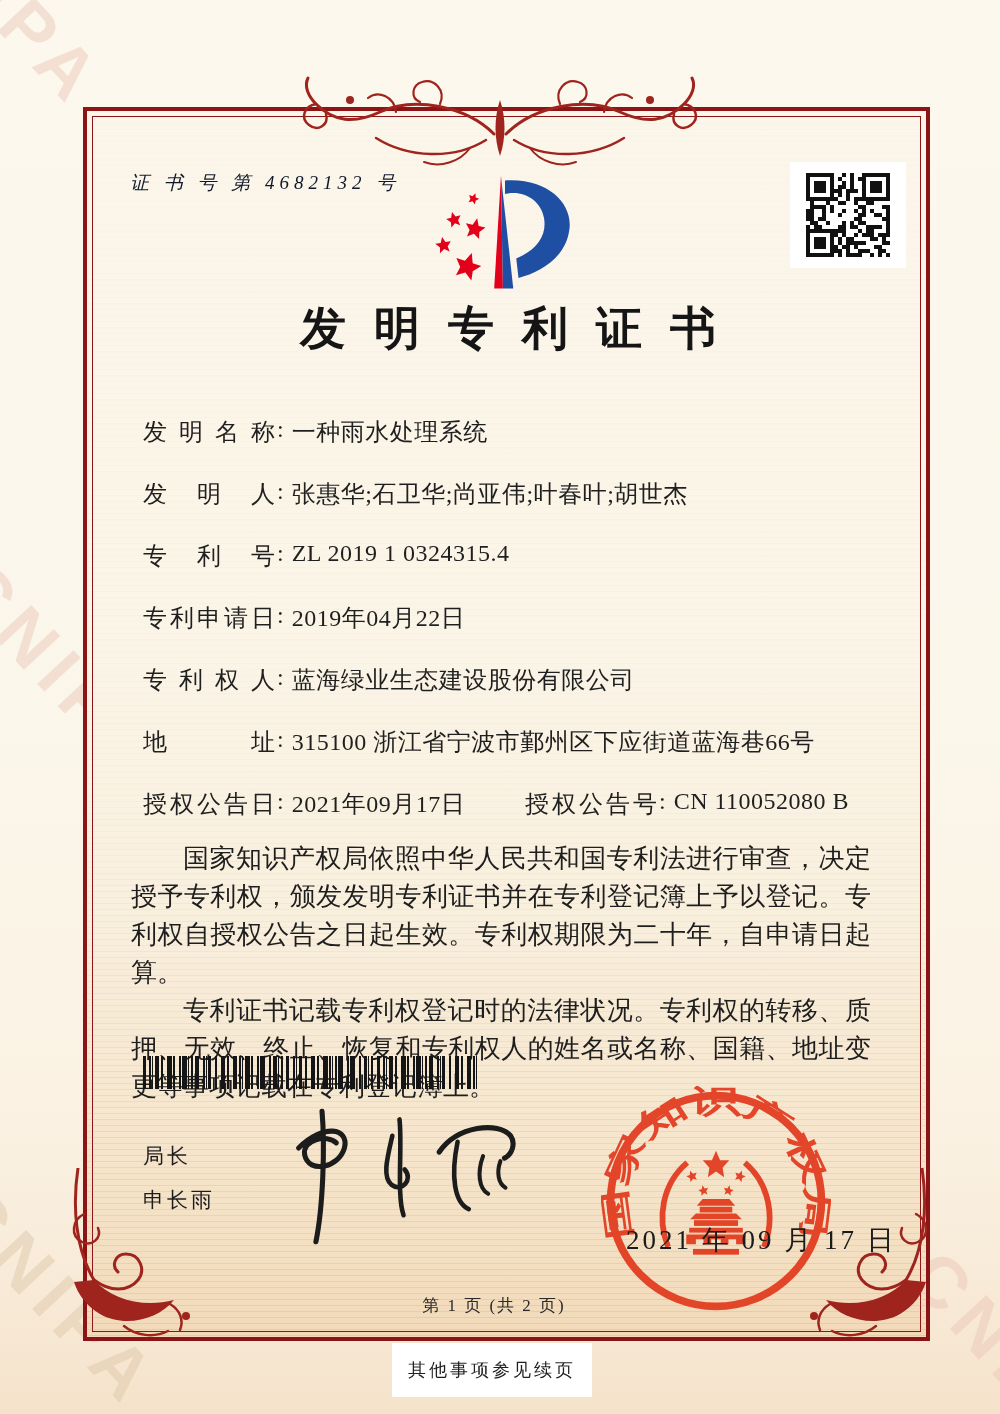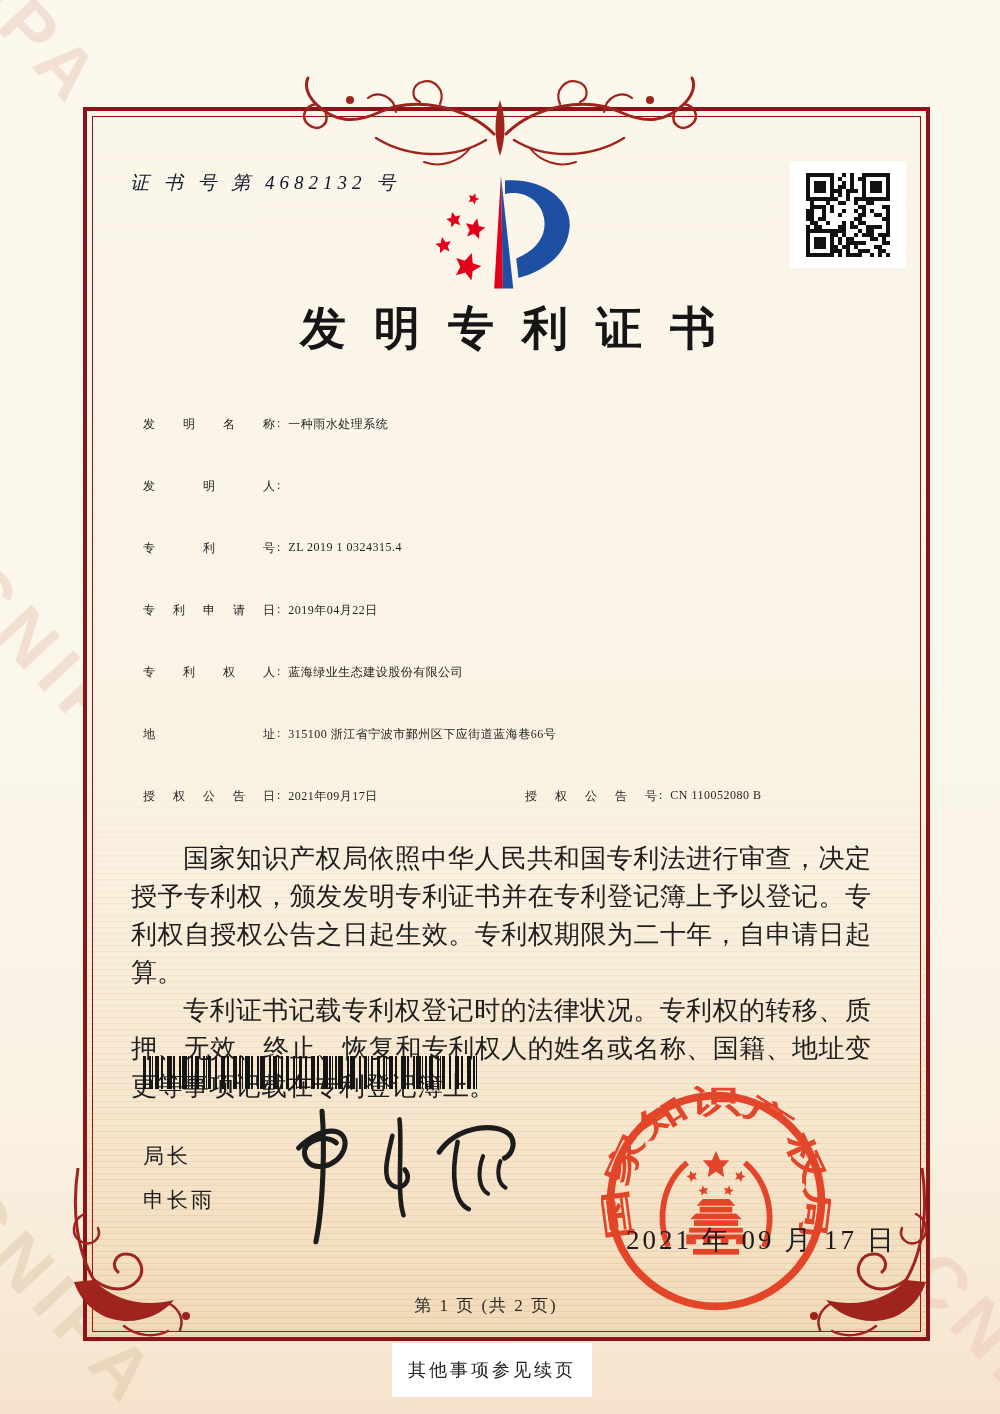--- a/index.html
+++ b/index.html
@@ -42,21 +42,21 @@
   .logo{position:absolute;left:427px;top:158px;z-index:3;}
   .qr-box{position:absolute;left:790px;top:162px;width:116px;height:106px;background:#fff;z-index:3;}
   .qr-box svg{position:absolute;left:16px;top:11px;}
   .title{
     position:absolute;left:16px;right:0;top:298px;z-index:3;
     text-align:center;font-size:46px;font-weight:bold;color:#151515;
     letter-spacing:28px;text-indent:28px;
   }
   
   .fields{position:absolute;left:143px;top:416px;width:740px;z-index:3;}
-  .field-row{display:flex;align-items:flex-start;height:62px;font-size:12px;color:#1f1f1f;}
+  .field-row{display:flex;align-items:flex-start;height:62px;font-size:24px;color:#1f1f1f;}
   .fcell{display:flex;align-items:flex-start;}
   .fcell.first{width:382px;flex:none;}
   .flabel{
     display:inline-block;width:132px;flex:none;
     text-align:justify;text-align-last:justify;color:#1f1f1f;
   }
   .fcolon{flex:none;margin:0 8px 0 2px;}
   .fvalue{letter-spacing:0.5px;}
   
   .paras{position:absolute;left:131px;top:840px;width:740px;z-index:3;
@@ -74,21 +74,21 @@
   .director-label{position:absolute;left:143px;top:1142px;font-size:21px;letter-spacing:3px;z-index:3;color:#1d1d1d;}
   .director-name{position:absolute;left:143px;top:1186px;font-size:21px;letter-spacing:3px;z-index:3;color:#1d1d1d;}
   .signature{position:absolute;left:268px;top:1104px;z-index:3;}
   
   .seal{position:absolute;left:601px;top:1086px;z-index:4;opacity:0.93;}
   .seal-date{
     position:absolute;left:626px;top:1222px;z-index:5;
     font-size:27px;letter-spacing:3px;color:#1b1b1b;white-space:nowrap;
   }
   
-  .page-number{position:absolute;left:386px;top:1294px;width:200px;text-align:center;font-size:17px;letter-spacing:2px;z-index:3;color:#2a2a2a;}
+  .page-number{position:absolute;left:394px;top:1294px;width:200px;text-align:center;font-size:17px;letter-spacing:2px;z-index:3;color:#2a2a2a;}
   .footer-note{
     position:absolute;left:392px;top:1343px;z-index:3;
     background:#fff;padding:15px 16px;font-size:18px;letter-spacing:3px;color:#1f1f1f;
   }
 </style>
 </head>
 <body>
 
 <div id="watermarks">
     <div class="wm pink" style="left: -135px; top: -45px;">CNIPA</div>
@@ -329,20 +329,21 @@
       <span class="fcell">
         <span class="flabel">发明名称</span>
         <span class="fcolon">:</span>
         <span class="fvalue">一种雨水处理系统</span>
       </span>
     </div>
     <div class="field-row">
       <span class="fcell">
         <span class="flabel">发明人</span>
         <span class="fcolon">:</span>
+        <span class="fvalue">张惠华;石卫华;尚亚伟;叶春叶;胡世杰</span>
       </span>
     </div>
     <div class="field-row">
       <span class="fcell">
         <span class="flabel">专利号</span>
         <span class="fcolon">:</span>
         <span class="fvalue">ZL 2019 1 0324315.4</span>
       </span>
     </div>
     <div class="field-row">

